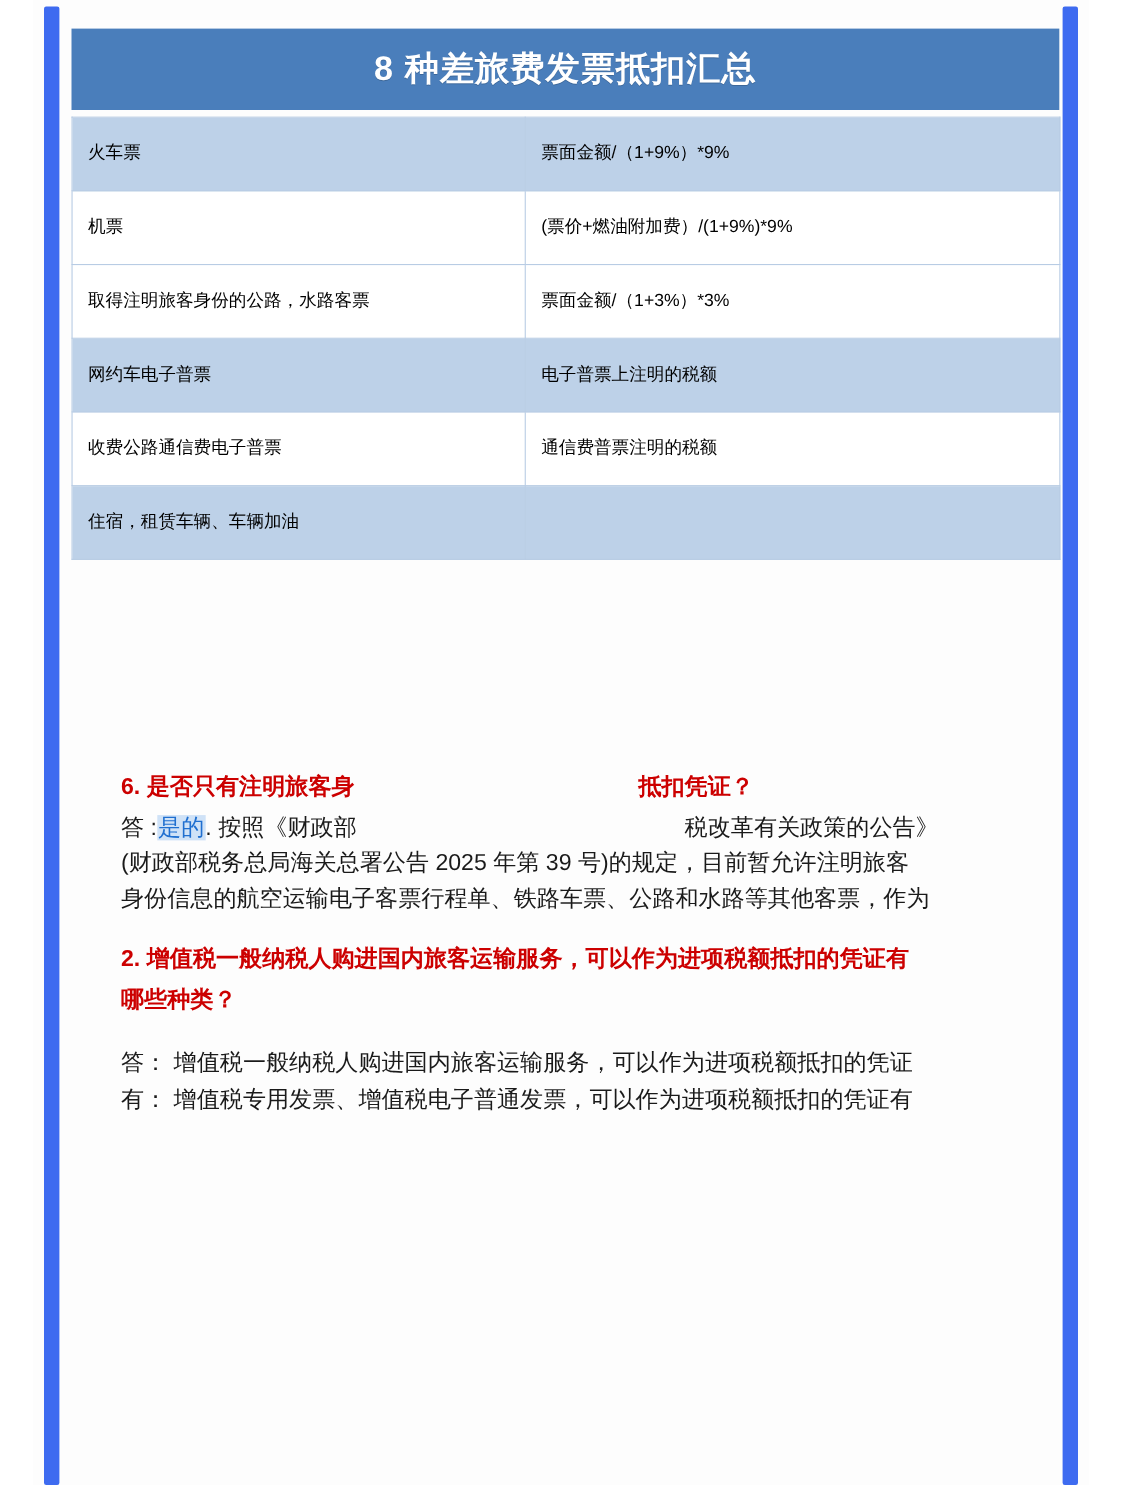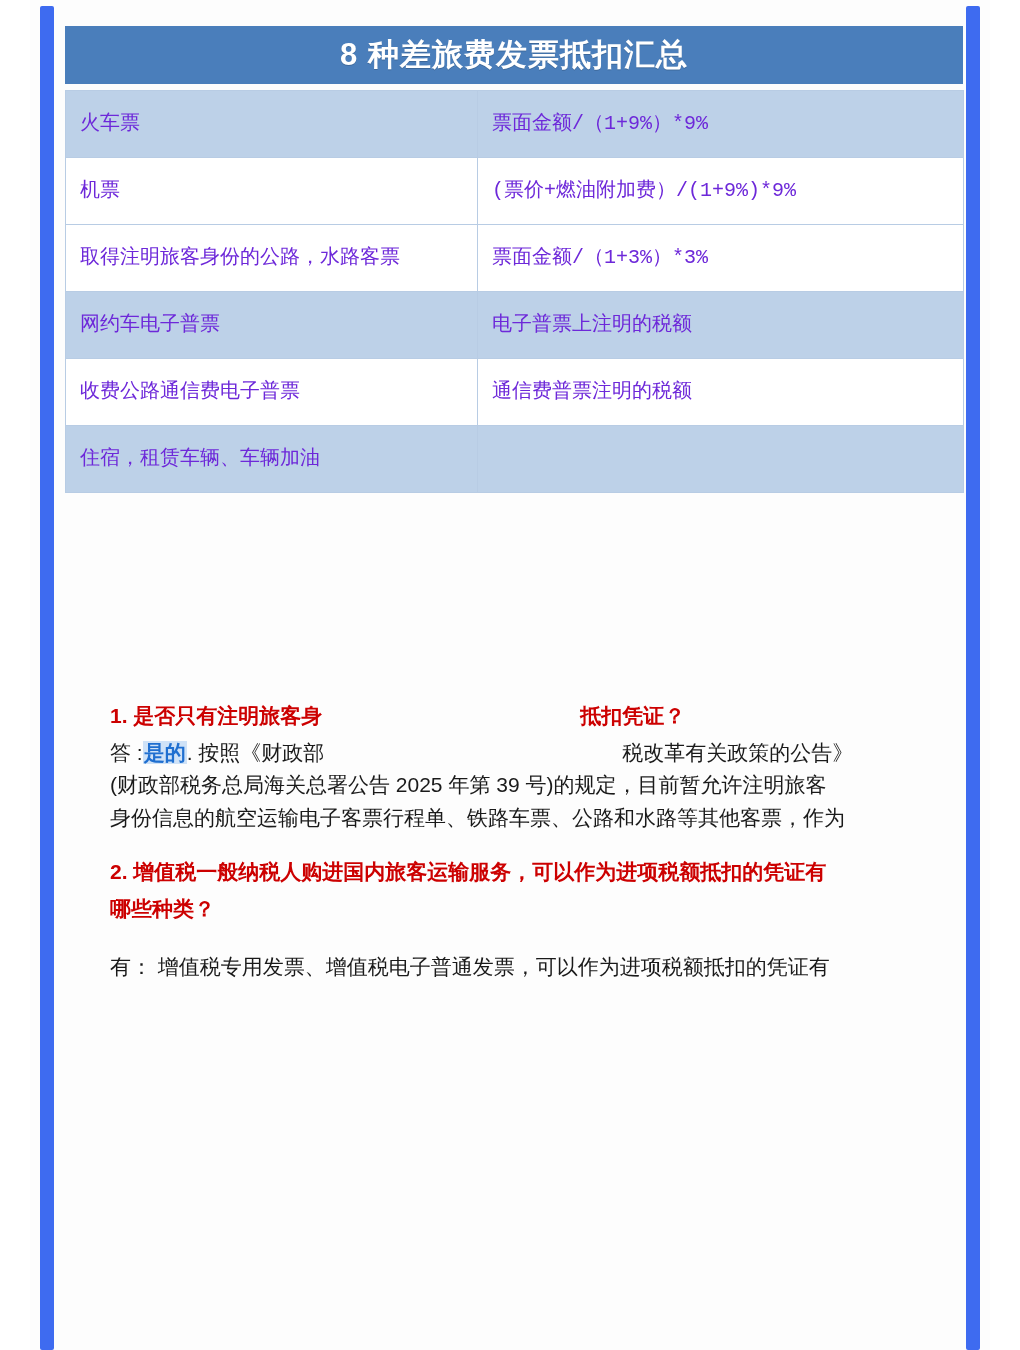--- a/index.html
+++ b/index.html
@@ -38,48 +38,47 @@
 
   
   .table-wrap {
     position: absolute;
     left: 35px;
     top: 26px;
     width: 898px;
   }
 
   .title-bar {
-    height: 58px;
+    height: 74px;
     background: #4a7ebb;
     color: #ffffff;
     display: flex;
     align-items: center;
     justify-content: center;
     font-size: 31px;
     font-weight: bold;
     letter-spacing: 1px;
     text-shadow: 0 1px 0 rgba(0,0,0,0.18);
   }
 
   table.deduct {
     width: 100%;
     border-collapse: collapse;
     table-layout: fixed;
     margin-top: 6px;
   }
   table.deduct td {
     height: 58px;
     padding: 4px 14px;
-    font-size: 20px;
-    color: #6d28d9;
+    font-size: 16px;
+    color: #000000;
     border: 1px solid #b8cce4;
     vertical-align: middle;
     line-height: 1.3;
     white-space: nowrap;
-    font-family: Liberation Mono, monospace;
   }
   table.deduct col.c1 { width: 412px; }
   table.deduct col.c2 { width: 486px; }
 
   tr.shaded td { background: #bdd1e8; }
   tr.plain  td { background: #ffffff; }
 
   
   .qa {
     position: absolute;
@@ -106,21 +105,21 @@
   .gap {
     display: inline-block;
     background: #ffffff;
   }
   .gap-q1 { width: 258px; }
   .gap-a1 { width: 298px; }
 
   .hl-blue {
     color: #1f6fd0;
     background: #cfe2f7;
-    font-weight: bold;
+    font-weight: normal;
     padding: 0 1px;
   }
   .lineblock { margin: 0 0 22px 0; }
 </style>
 </head>
 <body>
 
 <div class="page">
 
   <div class="rail rail-left"></div>
@@ -160,33 +159,34 @@
           <td>住宿，租赁车辆、车辆加油</td>
           <td></td>
         </tr>
       </tbody>
     </table>
   </div>
 
   <div class="qa">
 
     <p class="q lineblock">
-      <span>1. 是否只有注明旅客身</span><span class="gap gap-q1"></span><span>抵扣凭证？</span>
+      <span>6. 是否只有注明旅客身</span><span class="gap gap-q1"></span><span>抵扣凭证？</span>
     </p>
 
     <p class="a lineblock">
       <span>答 :</span><span class="hl-blue">是的</span><span>. 按照《财政部</span><span class="gap gap-a1"></span><span>税改革有关政策的公告》</span>
     </p>
 
     <p class="a lineblock">(财政部税务总局海关总署公告 2025 年第 39 号)的规定，目前暂允许注明旅客</p>
     <p class="a lineblock">身份信息的航空运输电子客票行程单、铁路车票、公路和水路等其他客票，作为</p>
 
     <div class="spacer-sm"></div>
 
     <p class="q lineblock">2. 增值税一般纳税人购进国内旅客运输服务，可以作为进项税额抵扣的凭证有</p>
     <p class="q lineblock">哪些种类？</p>
 
     <div class="spacer-sm"></div>
 
+    <p class="a lineblock">答： 增值税一般纳税人购进国内旅客运输服务，可以作为进项税额抵扣的凭证</p>
     <p class="a lineblock">有： 增值税专用发票、增值税电子普通发票，可以作为进项税额抵扣的凭证有</p>
 
   </div>
 </div>
 
 </body></html>

